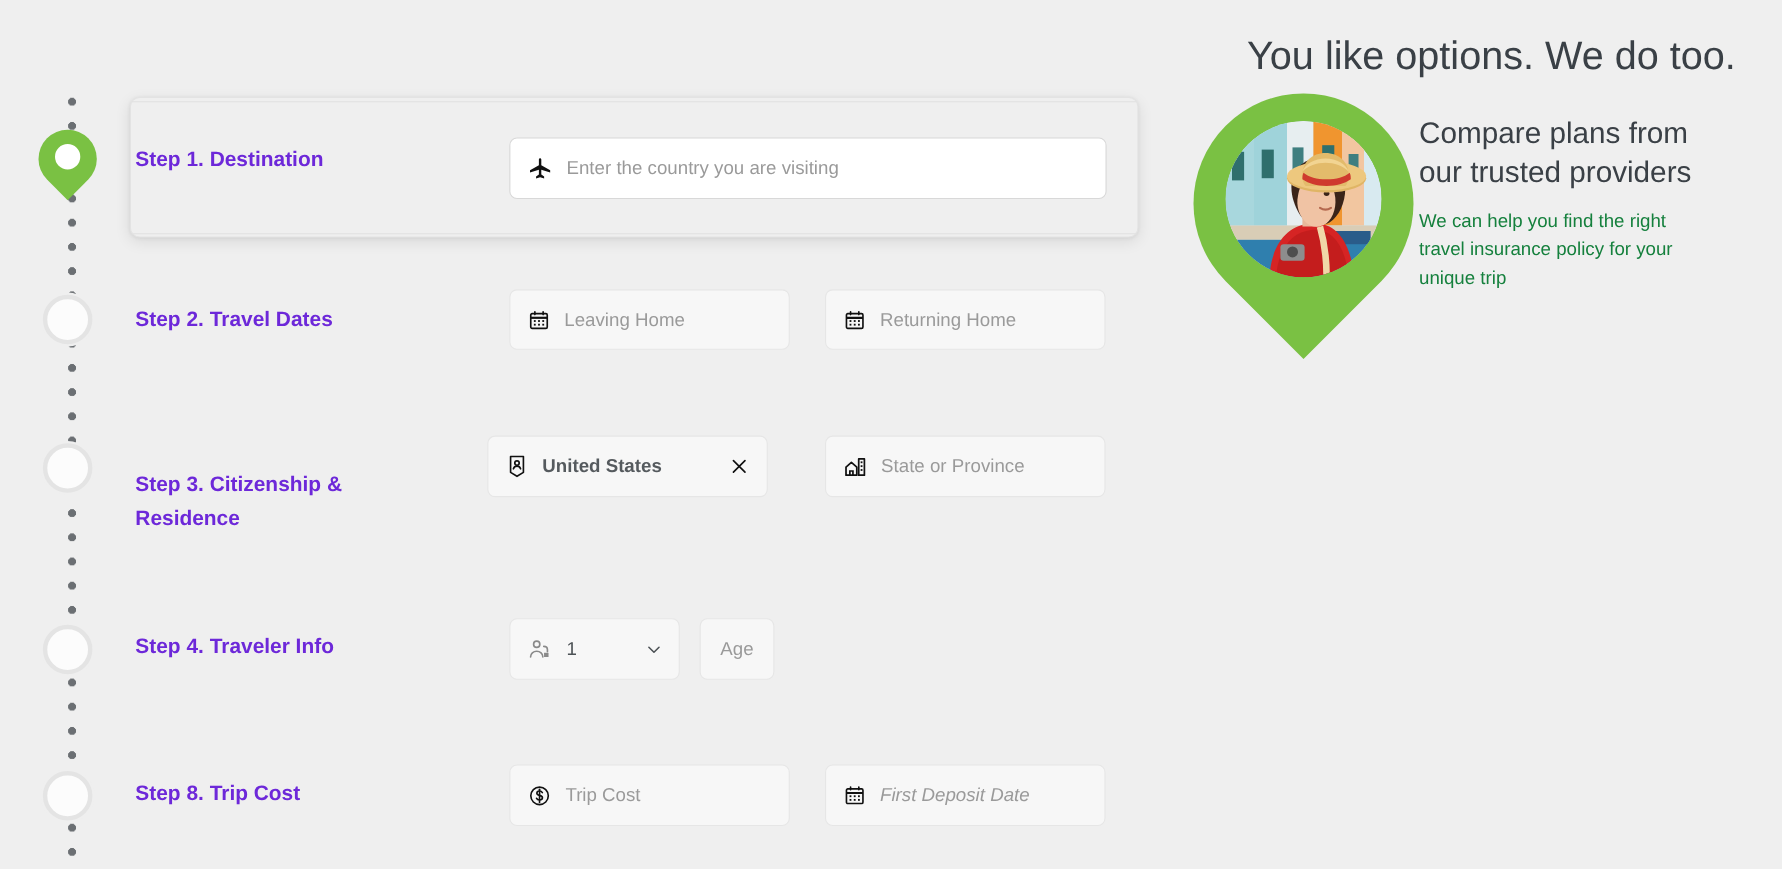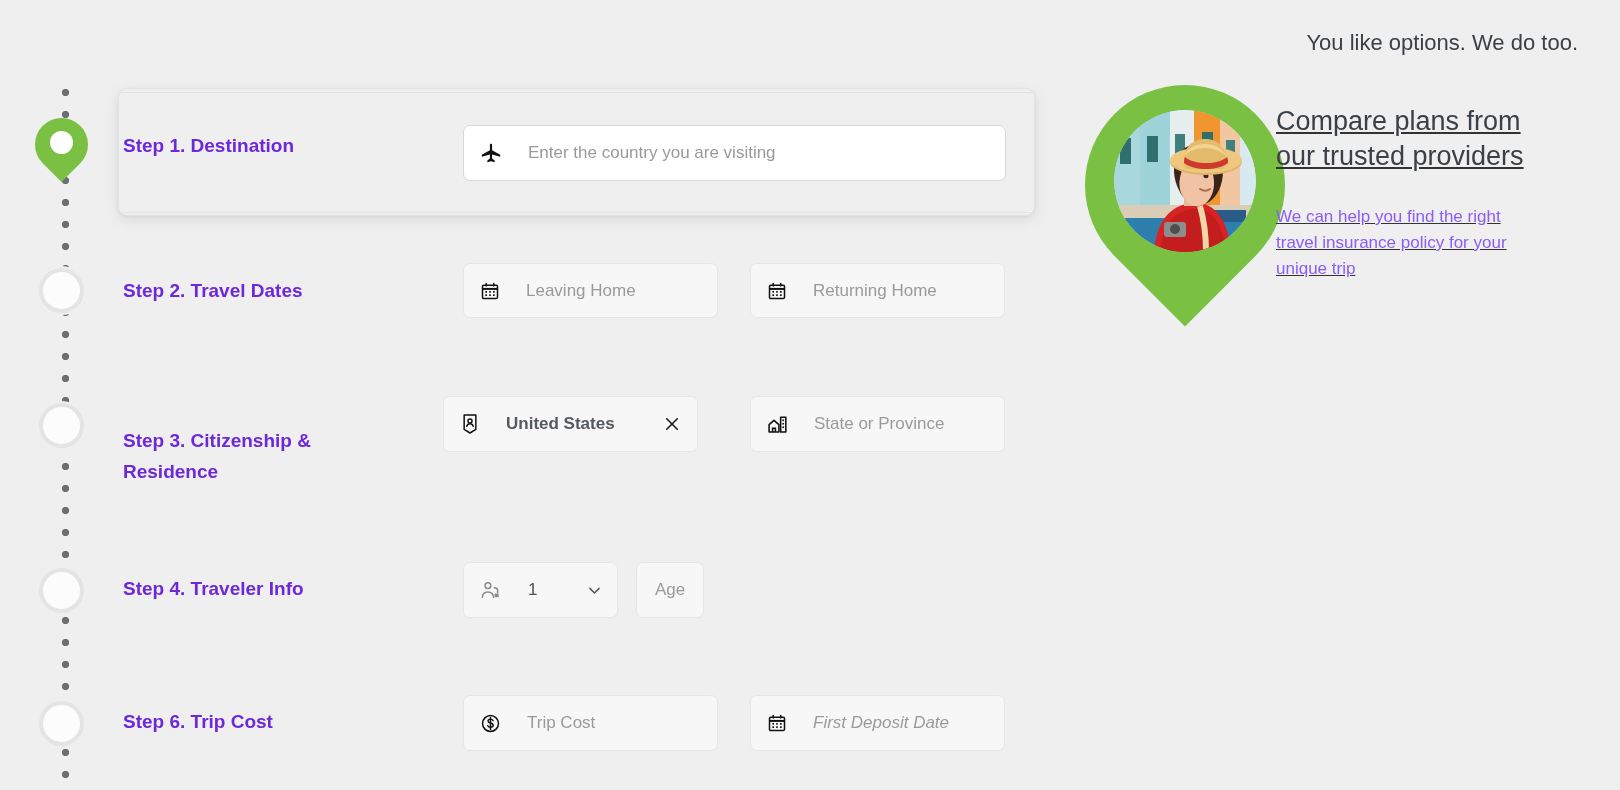--- a/index.html
+++ b/index.html
@@ -138,21 +138,21 @@
 
   
   .field {
     position: absolute;
     display: flex;
     align-items: center;
     border-radius: 7px;
     background: #f7f7f7;
     border: 1px solid #e6e6e6;
     padding: 0 16px;
-    gap: 26px;
+    gap: 13px;
     text-align: center;
   }
   .field.white {
     background: #ffffff;
     border: 1px solid #d8d8d8;
   }
   .field .ph {
     font-size: 17px;
     color: #9a9a9a;
     white-space: nowrap;
@@ -196,21 +196,21 @@
     width: 913px;
     height: 1px;
     background: #e2e2e2;
   }
 
   
   .tagline {
     position: absolute;
     right: 42px;
     top: 30px;
-    font-size: 22px;
+    font-size: 36px;
     color: #3a4046;
     white-space: nowrap;
   }
 
   .map-pin {
     position: absolute;
     left: 5px;
     top: 85px;
     width: 200px;
     height: 300px;
@@ -229,36 +229,35 @@
     left: 29px;
     top: 25px;
     width: 142px;
     height: 142px;
     border-radius: 50%;
     overflow: hidden;
   }
 
   .promo {
     position: absolute;
-    left: 196px;
+    left: 210px;
     top: 104px;
     width: 260px;
-    text-decoration: underline;
   }
   .promo-title {
     font-size: 27px;
     line-height: 35px;
     color: #3a4046;
     font-weight: normal;
   }
   .promo-sub {
-    margin-top: 30px;
+    margin-top: 14px;
     font-size: 17px;
     line-height: 26px;
-    color: #8b5cf6;
+    color: #15803d;
   }
 </style>
 </head>
 <body>
 
 <div class="page">
 
   <div class="left-col">
 
 
@@ -402,21 +401,21 @@
           </svg>
         </span>
       </div>
 
       <div class="field" style="left:516px; top:-11px; width:68px; height:56px; justify-content:center; padding:0 12px;">
         <span class="ph">Age</span>
       </div>
     </div>
 
     <div class="step-row" style="top:706px;">
-      <div class="step-label">Step 6. Trip Cost</div>
+      <div class="step-label">Step 8. Trip Cost</div>
 
       <div class="field" style="left:343px; top:-11px; width:255px; height:56px;">
         <span class="ico">
           <svg width="21" height="21" viewBox="0 0 24 24" fill="none" stroke="#111" stroke-width="1.7">
             <circle cx="12" cy="12" r="9.1"></circle>
             <path d="M14.9 8.6c-.6-1-1.7-1.6-2.9-1.6-1.6 0-2.8.9-2.8 2.2 0 1.4 1.2 1.9 2.8 2.3 1.8.4 3 1 3 2.5 0 1.4-1.3 2.3-3 2.3-1.4 0-2.6-.6-3.1-1.7" stroke-linecap="round"></path>
             <path d="M12 5.2v13.6" stroke-linecap="round"></path>
           </svg>
         </span>
         <span class="ph">Trip Cost</span>

